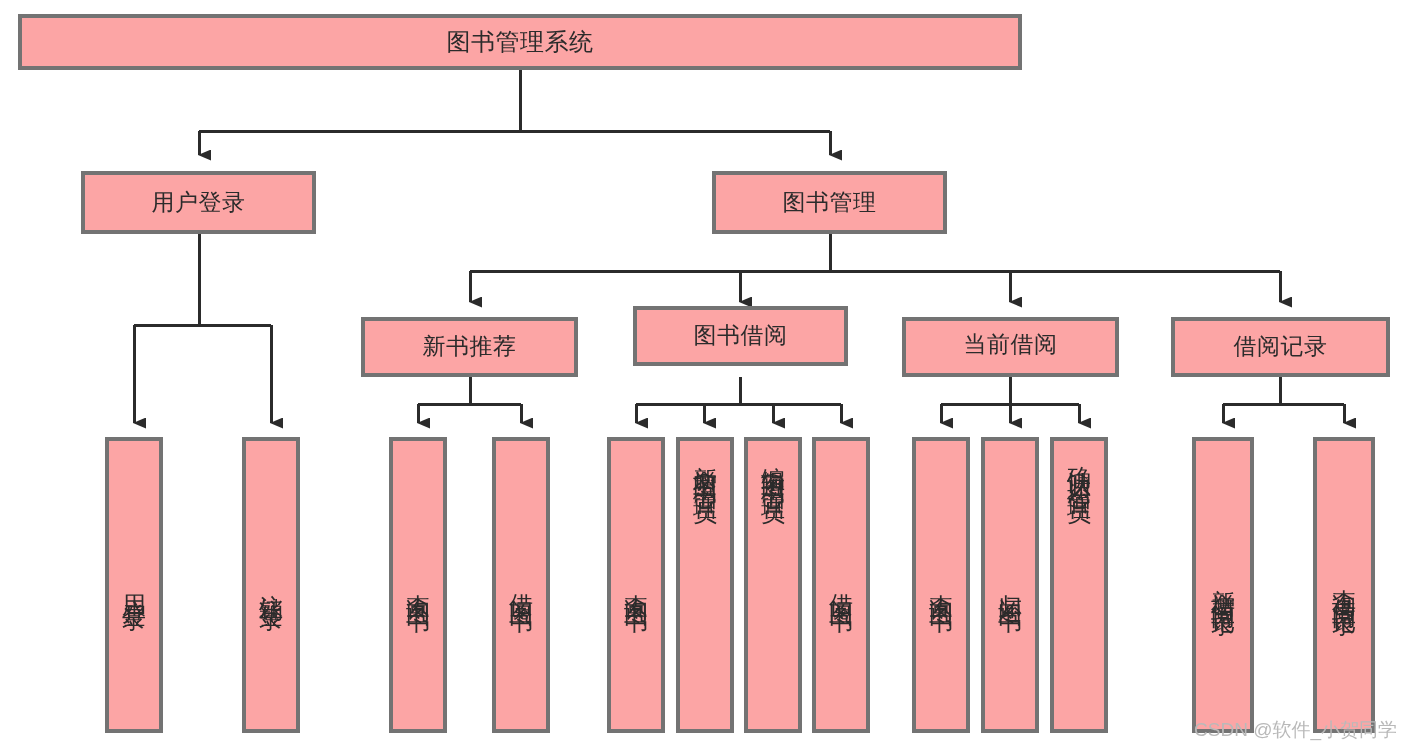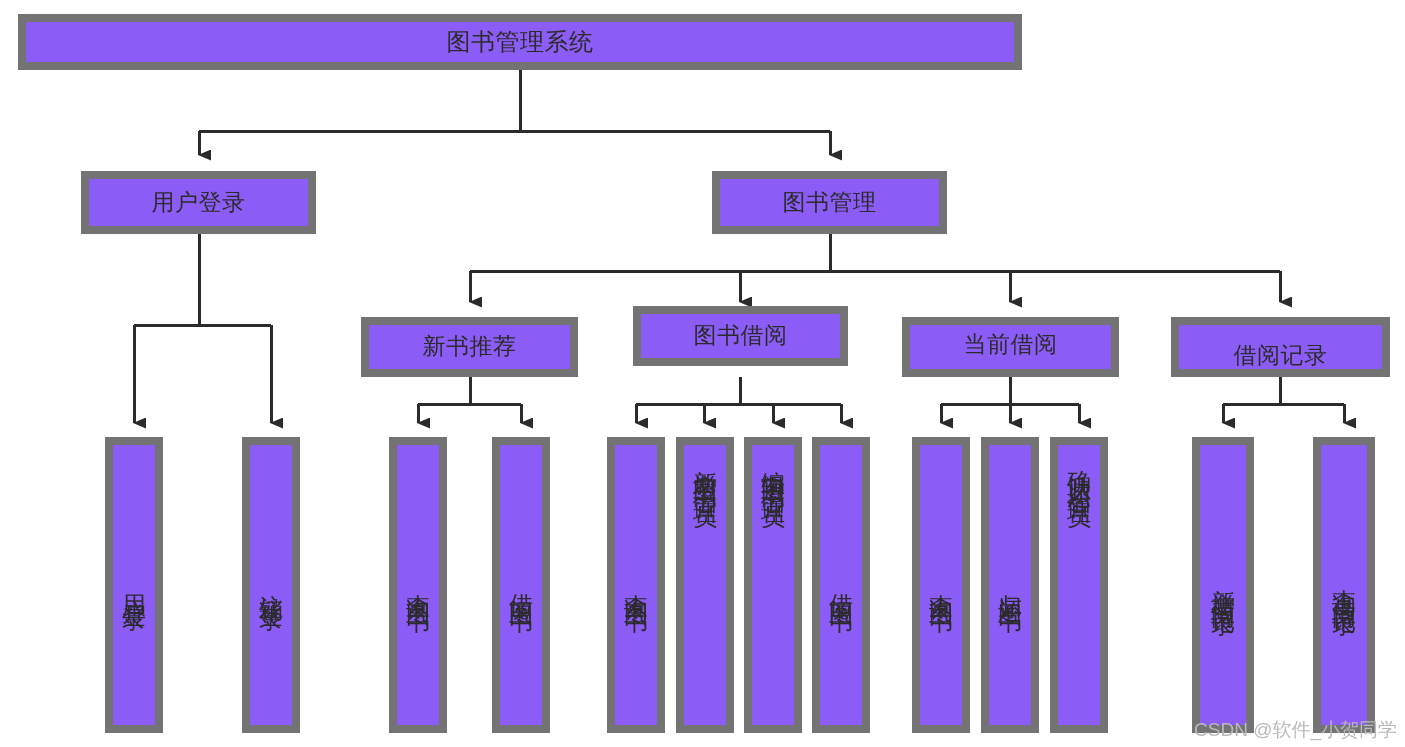--- a/index.html
+++ b/index.html
@@ -8,22 +8,22 @@
     background:#ffffff;
     font-family:"Liberation Sans","DejaVu Sans",sans-serif;
     overflow:hidden;
   }
   #diagram{position:relative;width:1405px;height:747px;}
   #wires{position:absolute;left:0;top:0;width:1405px;height:747px;pointer-events:none;}
 
   .node{
     position:absolute;
     box-sizing:border-box;
-    background:#8b5cf6;
-    border:8px solid #737373;
+    background:#fca5a5;
+    border:4px solid #737373;
     display:flex;
     align-items:center;
     justify-content:center;
     color:#2b2b2b;
   }
   .node .lbl{
     display:block;
     line-height:1.18;
     letter-spacing:0.5px;
     white-space:nowrap;
@@ -133,21 +133,21 @@
   </div>
 
   <div class="node horiz" style="left:633px;top:306px;width:215px;height:60px;">
     <span class="lbl">图书借阅</span>
   </div>
 
   <div class="node horiz" style="left:902px;top:317px;width:217px;height:60px;font-family:Liberation Mono, monospace;">
     <span class="lbl">当前借阅</span>
   </div>
 
-  <div class="node horiz" style="left:1171px;top:317px;width:219px;height:60px;align-items:flex-end;">
+  <div class="node horiz" style="left:1171px;top:317px;width:219px;height:60px;">
     <span class="lbl">借阅记录</span>
   </div>
 
   <div class="node vert" style="left:105px;top:437px;width:58px;height:296px;">
     <span class="lbl">用户登录</span>
   </div>
 
   <div class="node vert" style="left:242px;top:437px;width:58px;height:296px;">
     <span class="lbl">注销登录</span>
   </div>

